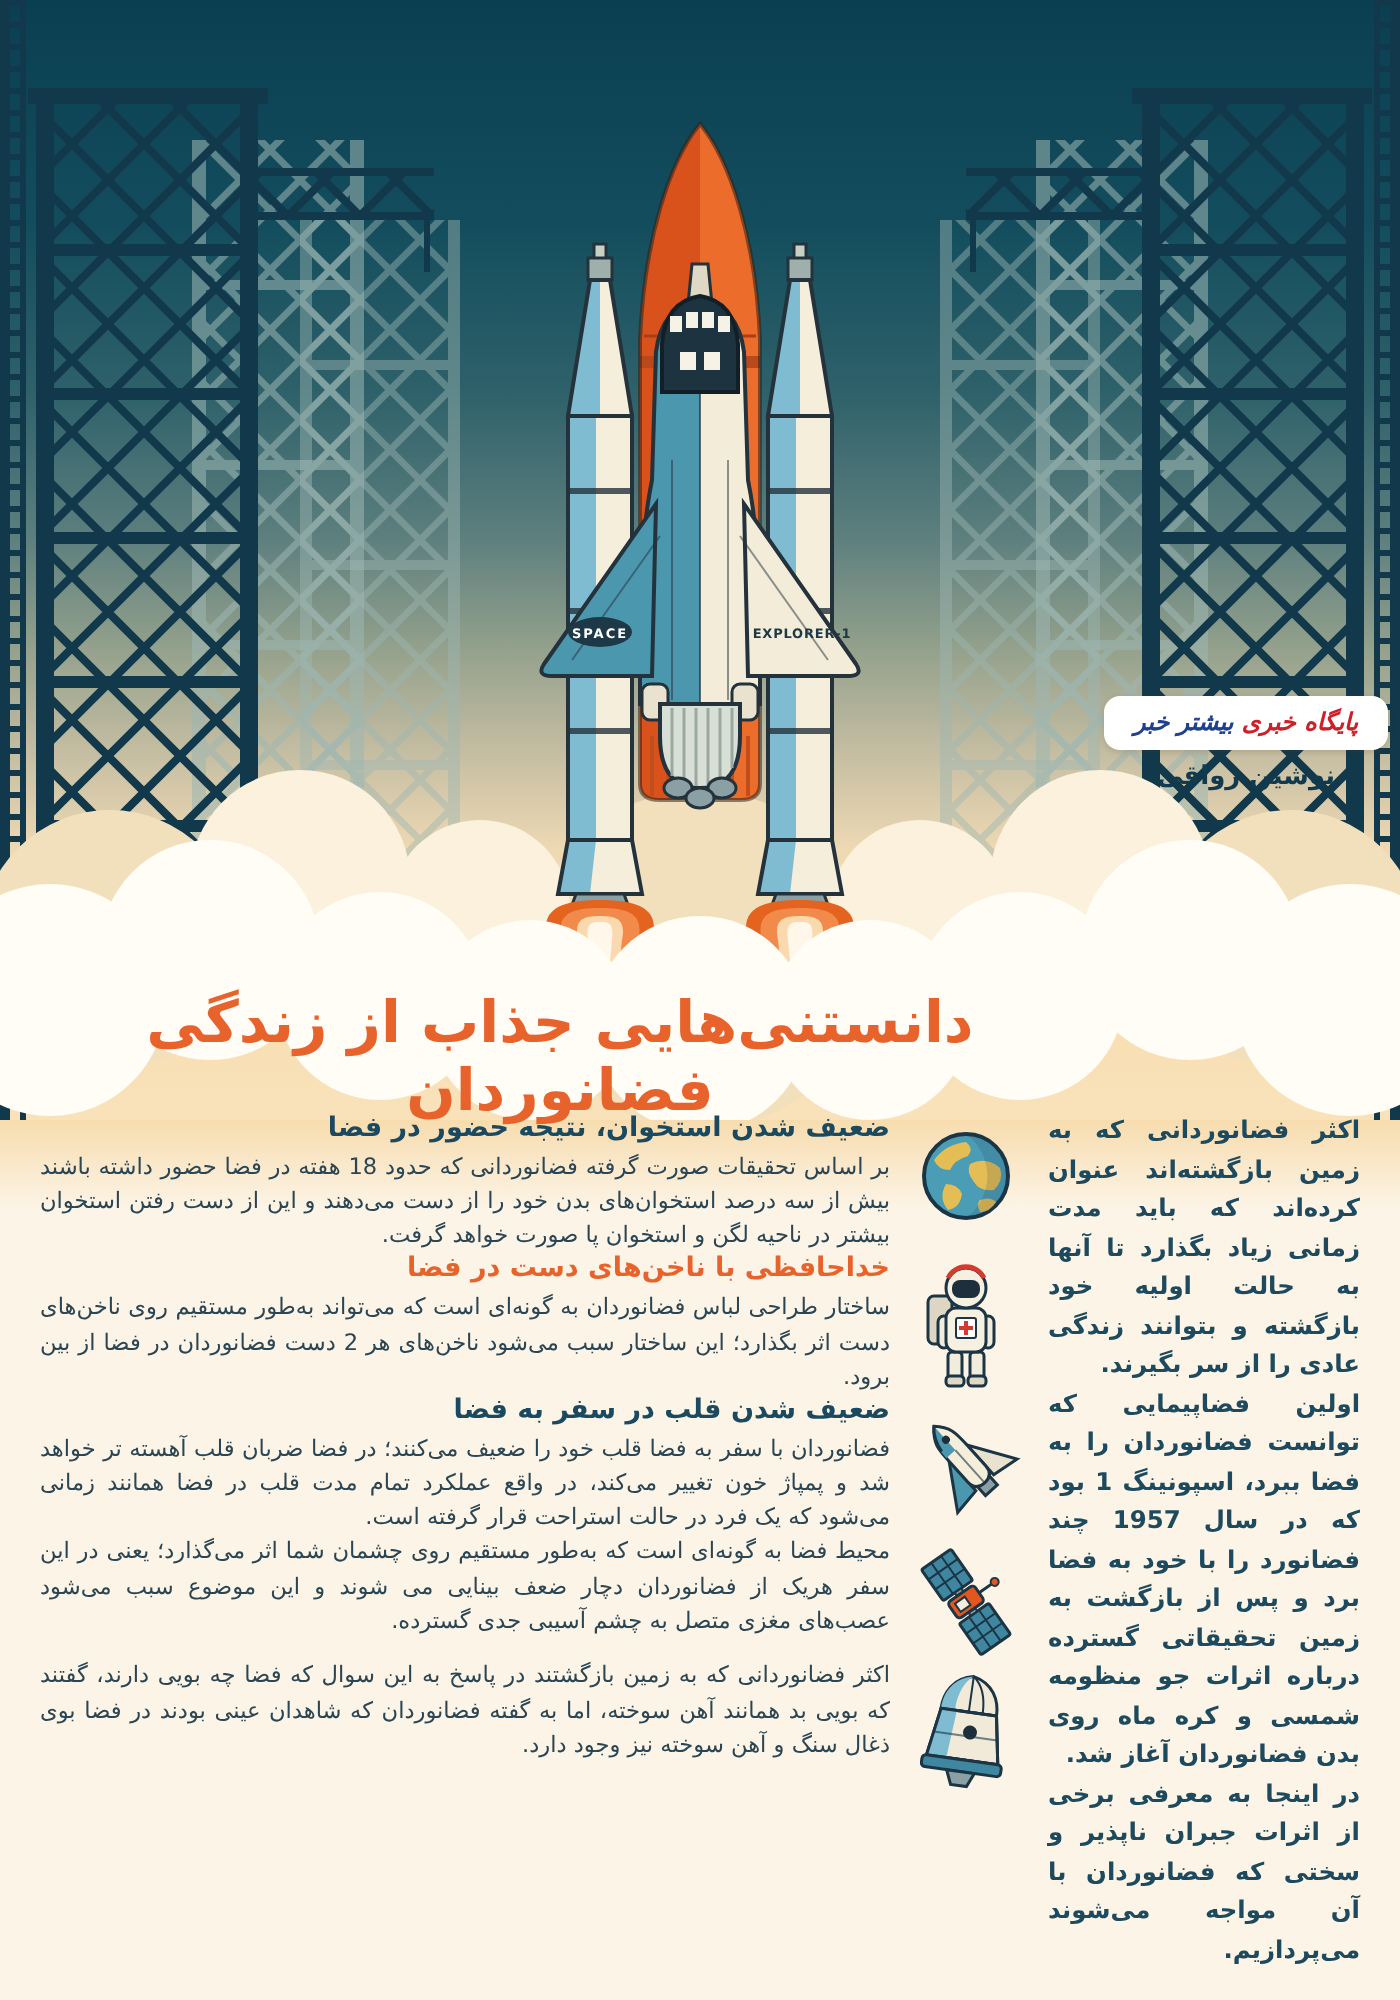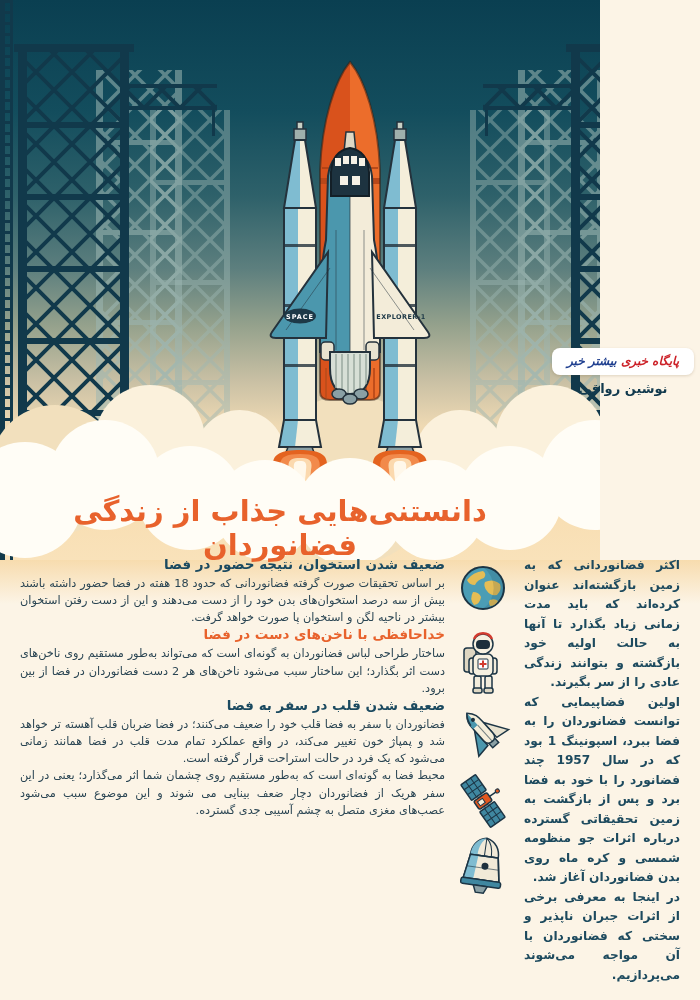--- a/index.html
+++ b/index.html
@@ -5,21 +5,21 @@
   :root{
     --accent-orange:#e8622c; --heading-navy:#1b4a60; --body-text:#2a4553;
     --sidebar-text:#1d4a5e; --badge-red:#cc2128; --badge-blue:#1f3f8f;
     --badge-author:#123a4e; --page-cream:#fcf4e6;
   }
   html,body{margin:0;padding:0;}
   body{font-family:"DejaVu Sans",sans-serif;}
   .page{position:relative;width:700px;height:1000px;overflow:hidden;background:var(--page-cream);}
 
   
-  .hero{position:absolute;top:0;left:0;width:600px;height:560px;overflow:hidden;
+  .hero{position:absolute;top:0;left:0;width:700px;height:560px;overflow:hidden;
     background:linear-gradient(180deg,#0a3f51 0%,#134d5d 20%,#2e616a 35%,#5d7f7e 48%,
       #94a18c 58%,#c9c0a4 68%,#eed9b3 76%,#f7dcae 86%,#f9e2ba 100%);}
   .hero svg{position:absolute;top:0;left:0;}
   .fade{position:absolute;top:560px;left:0;width:700px;height:44px;
     background:linear-gradient(180deg,#f7dcae,#fcf4e6);}
 
   
   .badge{position:absolute;top:348px;left:552px;width:142px;text-align:center;z-index:5;}
   .badge-card{background:#ffffff;border-radius:8px;padding:6px 6px 7px;box-shadow:0 1px 3px rgba(90,60,20,.18);
     font-family:"DejaVu Serif",serif;font-style:italic;font-weight:bold;font-size:12px;direction:rtl;line-height:1.2;}
@@ -348,18 +348,19 @@
               <polygon points="9,21 17,21 15,45 5,45" fill="#7fbcd1"></polygon>
               <polygon points="9,21 37,21 41,45 5,45" fill="none" stroke="#1c3545" stroke-width="1.5"></polygon>
               <circle cx="25" cy="31" r="3.5" fill="#1d2f3c"></circle>
               <line x1="7" y1="33" x2="39" y2="33" stroke="#1c3545" stroke-width="1" opacity=".6"></line>
               <rect x="3" y="45" width="40" height="6" rx="2" fill="#3f87a0" stroke="#1c3545" stroke-width="1.5"></rect>
               <polygon points="16,51 30,51 27,58 19,58" fill="#8aa0a5" stroke="#1c3545" stroke-width="1.5"></polygon>
             </g>
           </svg>
         </div>
         <div class="texts">
+          <p>اکثر فضانوردانی که به زمین بازگشتند در پاسخ به این سوال که فضا چه بویی دارند، گفتند که بویی بد همانند آهن سوخته، اما به گفته فضانوردان که شاهدان عینی بودند در فضا بوی ذغال سنگ و آهن سوخته نیز وجود دارد.</p>
         </div>
       </div>
 
     </main>
   </div>
 </div>
 
 </body></html>

